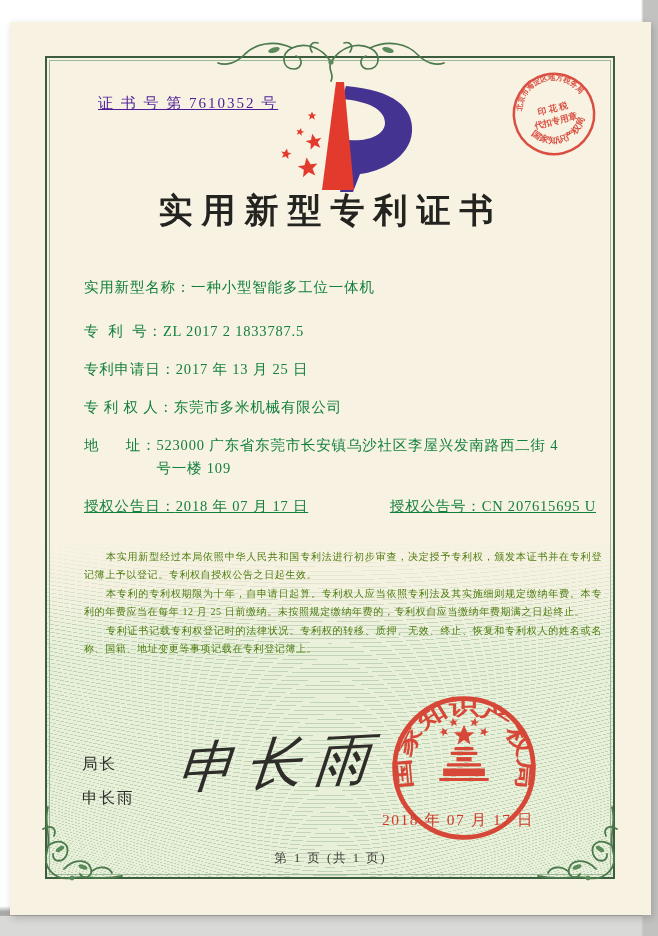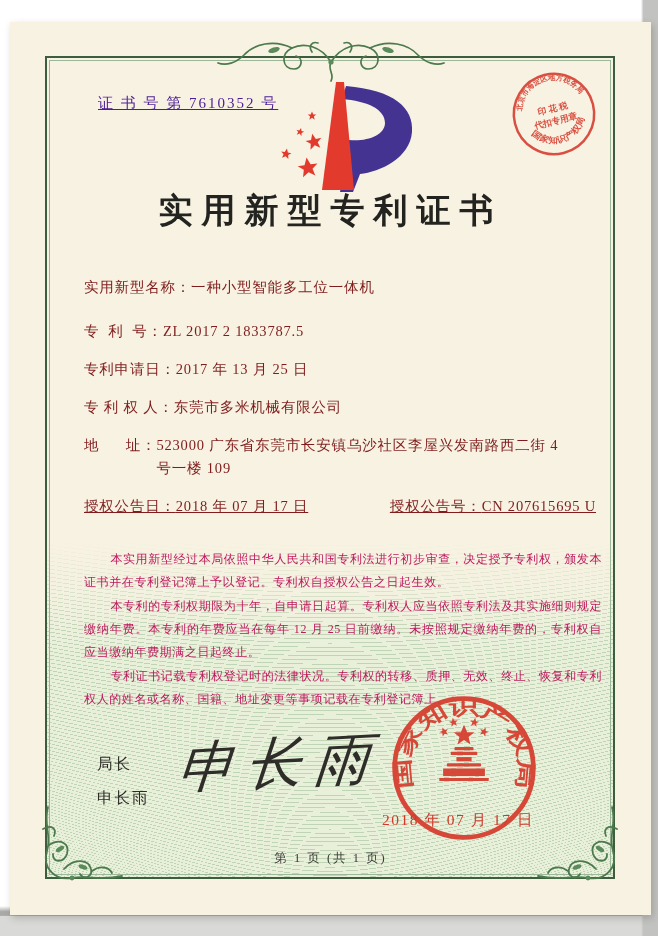--- a/index.html
+++ b/index.html
@@ -26,32 +26,32 @@
   .orn-bl{left:24px;bottom:18px;}
   .orn-br{right:25px;bottom:18px;transform:scaleX(-1);}
   .certno{position:absolute;z-index:4;left:88px;top:72px;font-size:15px;
     letter-spacing:2px;color:#4c1d95;white-space:pre;text-decoration:underline;}
   .logo{position:absolute;z-index:4;left:256px;top:58px;}
   .taxstamp{position:absolute;z-index:6;left:498px;top:46px;opacity:.88;
     transform:rotate(-14deg);}
   .title{position:absolute;z-index:4;left:0;right:0;top:166px;text-align:center;
     font-size:34px;font-weight:bold;letter-spacing:9px;color:#232320;}
   .fields{position:absolute;z-index:4;left:74px;top:254px;width:516px;
-    font-size:14.5px;color:#7f1d1d;}
+    font-size:14.5px;color:#15803d;}
   .row{display:flex;line-height:23px;margin-bottom:15px;letter-spacing:.8px;}
   .row.first{margin-bottom:21px;}
   .flabel{white-space:pre;flex:0 0 auto;}
   .fvalue{flex:1 1 auto;max-width:408px;}
   .row.double{justify-content:space-between;padding-right:4px;}
   .pair{display:flex;text-decoration:underline;}
   .body-text{position:absolute;z-index:4;left:74px;top:526px;width:518px;
-    font-size:12px;line-height:23px;color:#be185d;text-align:justify;
+    font-size:10px;line-height:18px;color:#4d7c0f;text-align:justify;
     letter-spacing:.6px;}
   .body-text p{margin:0 0 1px 0;text-indent:2.2em;}
-  .director{position:absolute;z-index:4;left:87px;top:732px;font-size:15.5px;
+  .director{position:absolute;z-index:4;left:72px;top:732px;font-size:15.5px;
     color:#2c2b27;letter-spacing:2px;}
   .director .dname{margin-top:13px;}
   .signature{position:absolute;z-index:4;left:168px;top:704px;width:220px;
     font-size:56px;color:#2e2d29;font-style:italic;letter-spacing:12px;
     transform:rotate(-3deg) skewX(-8deg);white-space:nowrap;}
   .seal{position:absolute;z-index:5;left:378px;top:670px;opacity:.92;}
   .sealdate{position:absolute;z-index:6;left:372px;top:788px;width:170px;
     font-size:15.5px;color:#cf3a2b;letter-spacing:1.5px;white-space:nowrap;}
   .footer{position:absolute;z-index:4;left:0;right:0;bottom:48px;
     text-align:center;font-size:12.5px;color:#3b3a35;letter-spacing:2px;}

